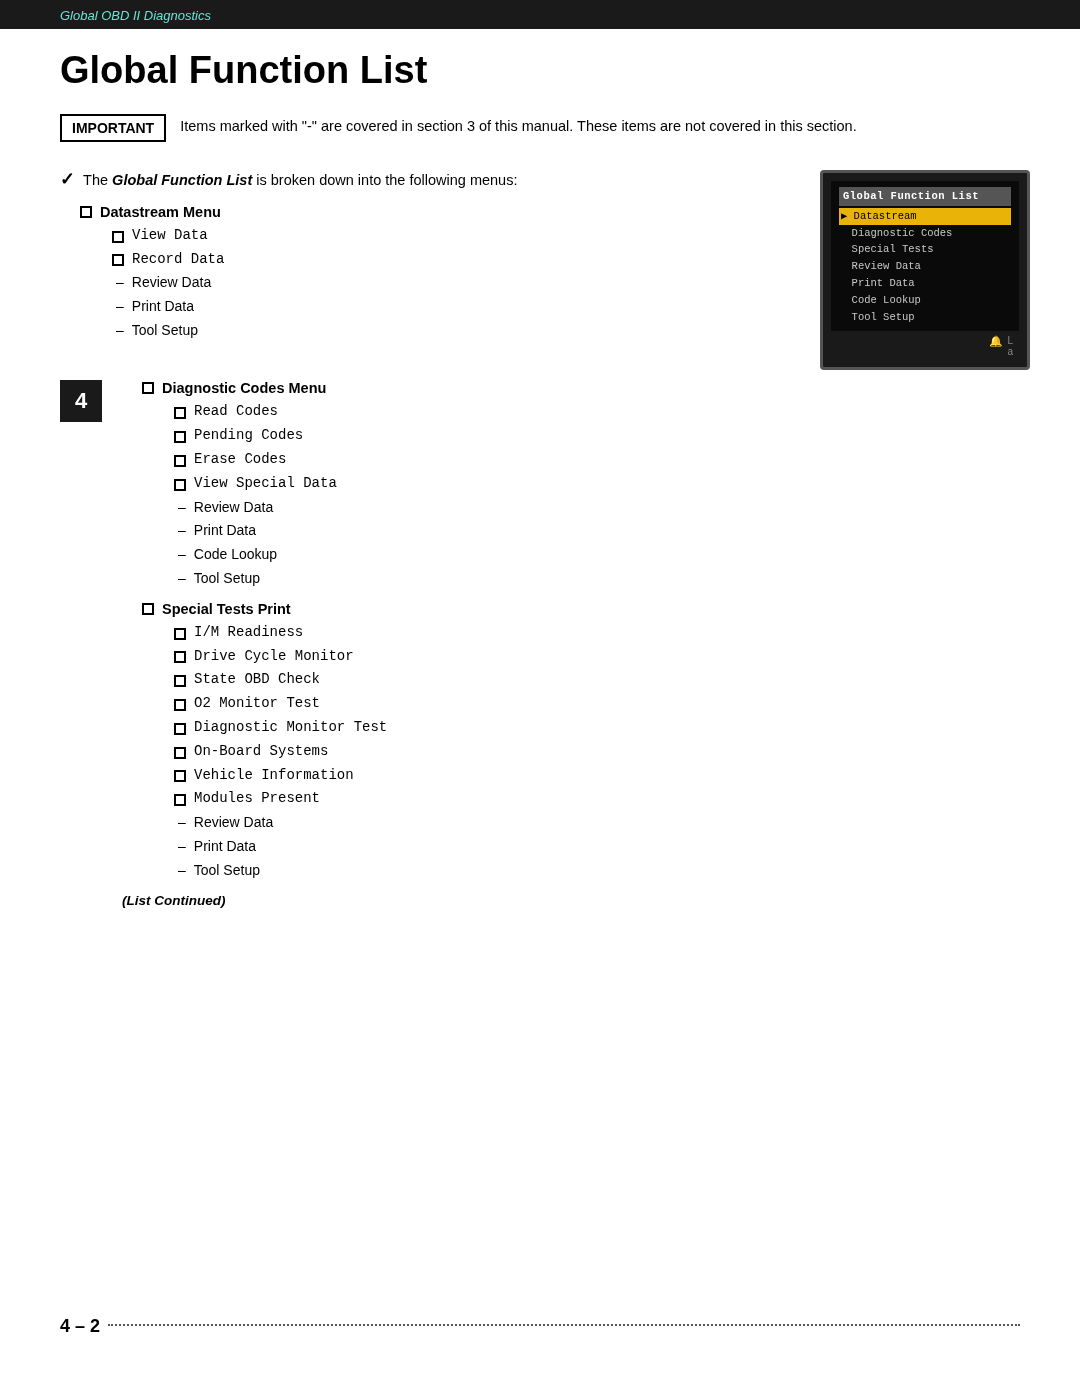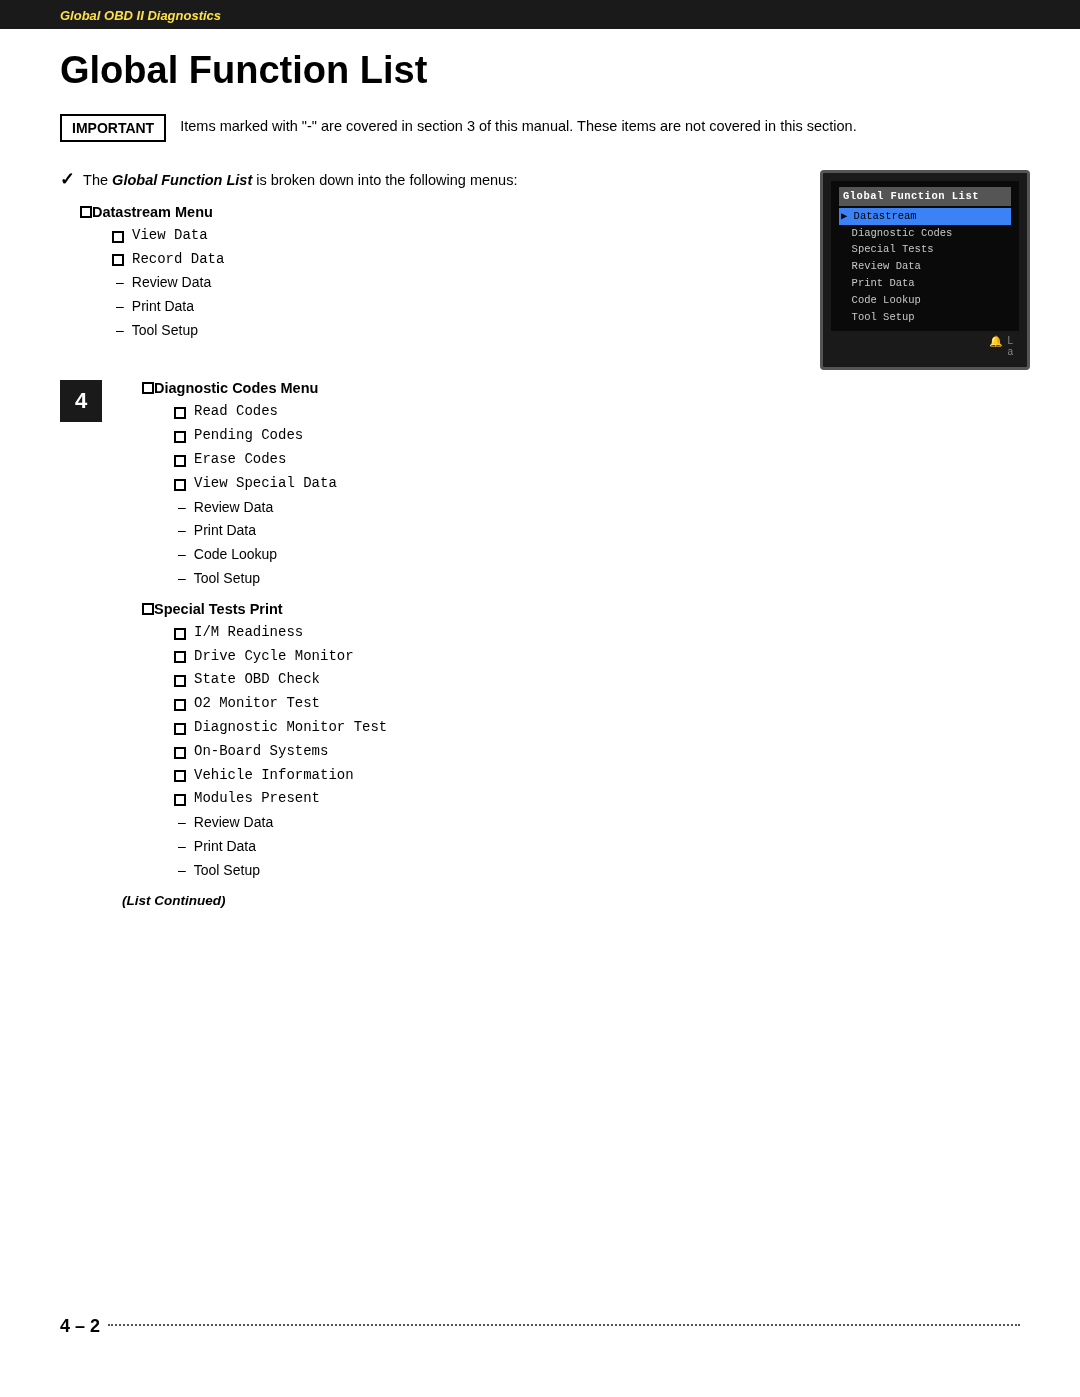--- a/index.html
+++ b/index.html
@@ -23,23 +23,23 @@
     }
 
     
     .top-header-bar {
       background: #1a1a1a;
       width: 100%;
       padding: 6px 60px;
     }
 
     .top-header-bar span {
-      color: #fde047;
+      color: #5eead4;
       font-style: italic;
-      font-weight: bold;
+      font-weight: normal;
       font-size: 13px;
     }
 
     
     .main-content {
       padding: 20px 40px 40px 60px;
     }
 
     
     .page-title {
@@ -112,21 +112,21 @@
     }
 
     .checkmark-text strong {
       font-style: italic;
       font-weight: bold;
     }
 
     .menu-section-header {
       display: flex;
       align-items: center;
-      gap: 0;
+      gap: 8px;
       font-weight: bold;
       font-size: 14.5px;
       margin-bottom: 4px;
       margin-left: 20px;
     }
 
     .checkbox-icon {
       width: 12px;
       height: 12px;
       border: 2px solid #000;
@@ -313,21 +313,21 @@
             </div>
           </div>
         </div>
 
       </div>
 
       <div class="right-col">
         <div class="screenshot-mockup">
           <div class="screenshot-screen">
             <div class="screenshot-title-row">Global Function List</div>
-            <div style="background:#3b82f6; color:#000; padding:0 2px; width:100%;">▶ Datastream</div>
+            <div style="background:#eab308; color:#000; padding:0 2px; width:100%;">▶ Datastream</div>
             <div>&nbsp; Diagnostic Codes</div>
             <div>&nbsp; Special Tests</div>
             <div>&nbsp; Review Data</div>
             <div>&nbsp; Print Data</div>
             <div>&nbsp; Code Lookup</div>
             <div>&nbsp; Tool Setup</div>
           </div>
           <div style="display:flex; justify-content:flex-end; gap:4px; padding: 4px 6px 2px 0; color:#aaa; font-size:11px;">
             <span>🔔</span>
             <span style="font-size:10px; color:#888;">L<br>a</span>

